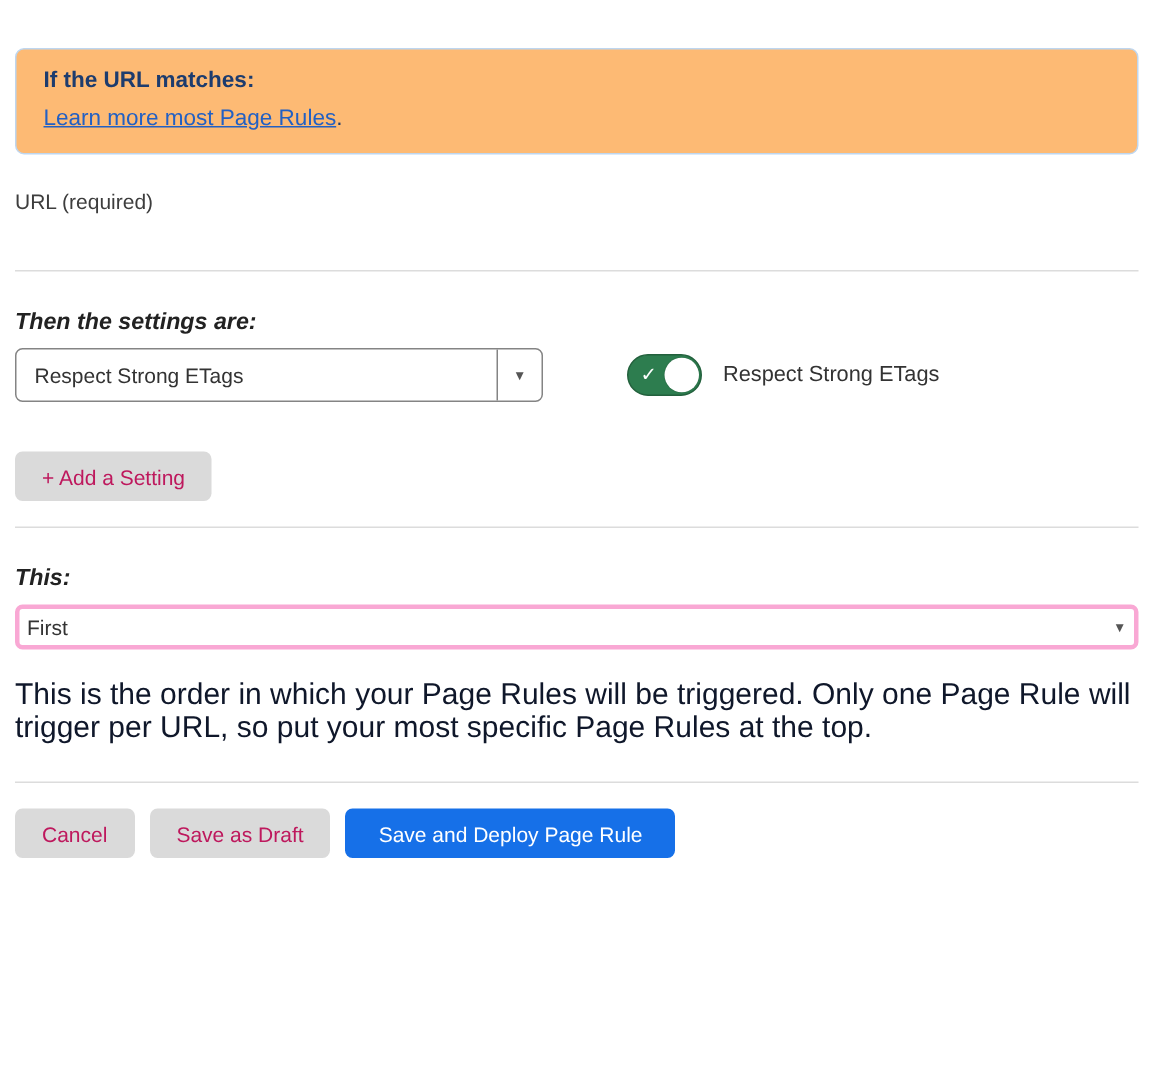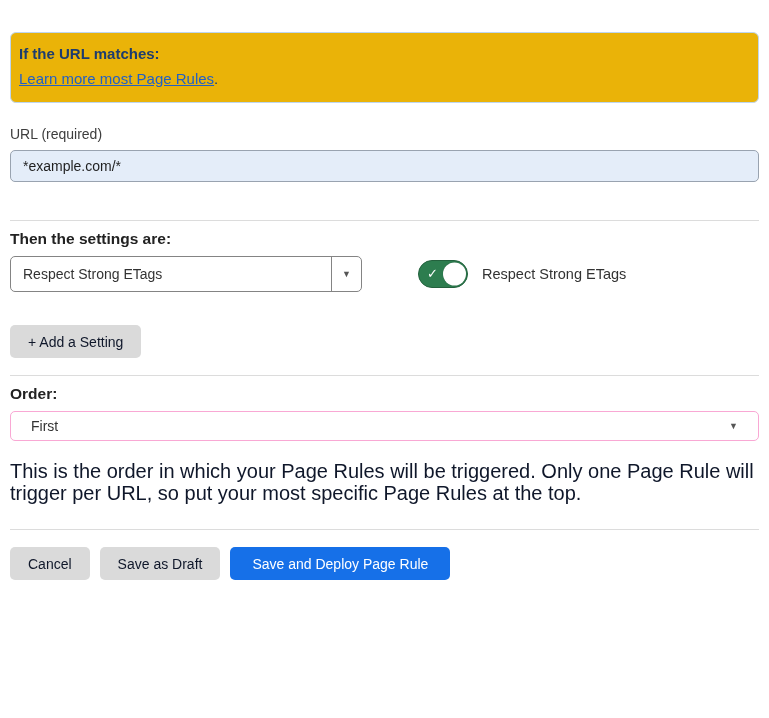--- a/index.html
+++ b/index.html
@@ -17,24 +17,24 @@
     font-size: 21px;
     font-weight: 700;
     color: #2e2e2e;
     letter-spacing: -0.2px;
     margin-top: 2px;
   }
 
   
   .info-box {
     margin-top: 22px;
-    background: #eab308;
+    background: #fdba74;
     border: 1px solid #bed6ef;
     border-radius: 6px;
-    padding: 9px 18px 11px 8px;
+    padding: 9px 18px 11px 18px;
     color: #1d3c6e;
     font-size: 15px;
     line-height: 24.5px;
   }
   .info-box .info-heading { font-weight: 700; }
   .info-box a.info-link {
     color: #2260c4;
     text-decoration: underline;
     cursor: pointer;
   }
@@ -66,21 +66,22 @@
     border: none;
     border-top: 1px solid #dcdcdc;
     height: 0;
     margin-top: 38px;
   }
 
   .section-heading {
     font-size: 15.5px;
     font-weight: 700;
     color: #222222;
-    margin-top: 9px;
+    margin-top: 25px;
+    font-style: italic;
   }
 
   
   .setting-row {
     display: flex;
     align-items: center;
     margin-top: 8px;
     gap: 38px;
   }
   .setting-dropdown {
@@ -154,38 +155,38 @@
     align-items: center;
     justify-content: center;
     height: 33px;
     border: none;
     border-radius: 5px;
     font-family: "Liberation Sans", sans-serif;
     font-size: 14px;
     cursor: pointer;
     padding: 0 18px;
   }
-  .btn-gray { background: #dadada; color: #0f172a; }
+  .btn-gray { background: #dadada; color: #be185d; }
   .btn-blue { background: #1670e8; color: #ffffff; padding: 0 22px; }
 
   .add-setting-btn { margin-top: 33px; }
 
   .divider-2 { margin-top: 17px; }
 
   
   .order-select {
     margin-top: 8px;
     width: 749px;
     height: 30px;
     background: #ffffff;
-    border: 1px solid #f9a8d4;
-    border-radius: 5px;
-    display: flex;
-    align-items: center;
-    padding: 0 20px;
+    border: 3px solid #f9a8d4;
+    border-radius: 5px;
+    display: flex;
+    align-items: center;
+    padding: 0 5px;
     font-size: 14px;
     color: #333333;
     cursor: pointer;
   }
   .order-select .sel-value { flex: 1; }
   .order-select .sel-arrow { font-size: 9px; color: #555555; }
 
   .help-text {
     margin-top: 19px;
     font-size: 20px;
@@ -208,21 +209,20 @@
 
 <div class="page">
 
 
   <div class="info-box">
     <div class="info-heading">If the URL matches:</div>
     <div><a class="info-link">Learn more most Page Rules</a><span>.</span></div>
   </div>
 
   <div class="field-label">URL (required)</div>
-  <input class="url-input" type="text" value="*example.com/*" style="">
 
   <hr class="divider">
 
   <div class="section-heading">Then the settings are:</div>
 
 
   <div class="setting-row">
     <div class="setting-dropdown">
       <div class="dd-value">Respect Strong ETags</div>
       <div class="dd-arrow">▼</div>
@@ -233,21 +233,21 @@
         <span class="knob"></span>
       </div>
       <div class="toggle-label">Respect Strong ETags</div>
     </div>
   </div>
 
   <button class="btn btn-gray add-setting-btn">+ Add a Setting</button>
 
   <hr class="divider divider-2">
 
-  <div class="section-heading">Order:</div>
+  <div class="section-heading">This:</div>
 
 
   <div class="order-select">
     <span class="sel-value">First</span>
     <span class="sel-arrow">▼</span>
   </div>
 
   <div class="help-text">This is the order in which your Page Rules will be triggered. Only one Page Rule will trigger per URL, so put your most specific Page Rules at the top.</div>
 
   <hr class="divider divider-3">

